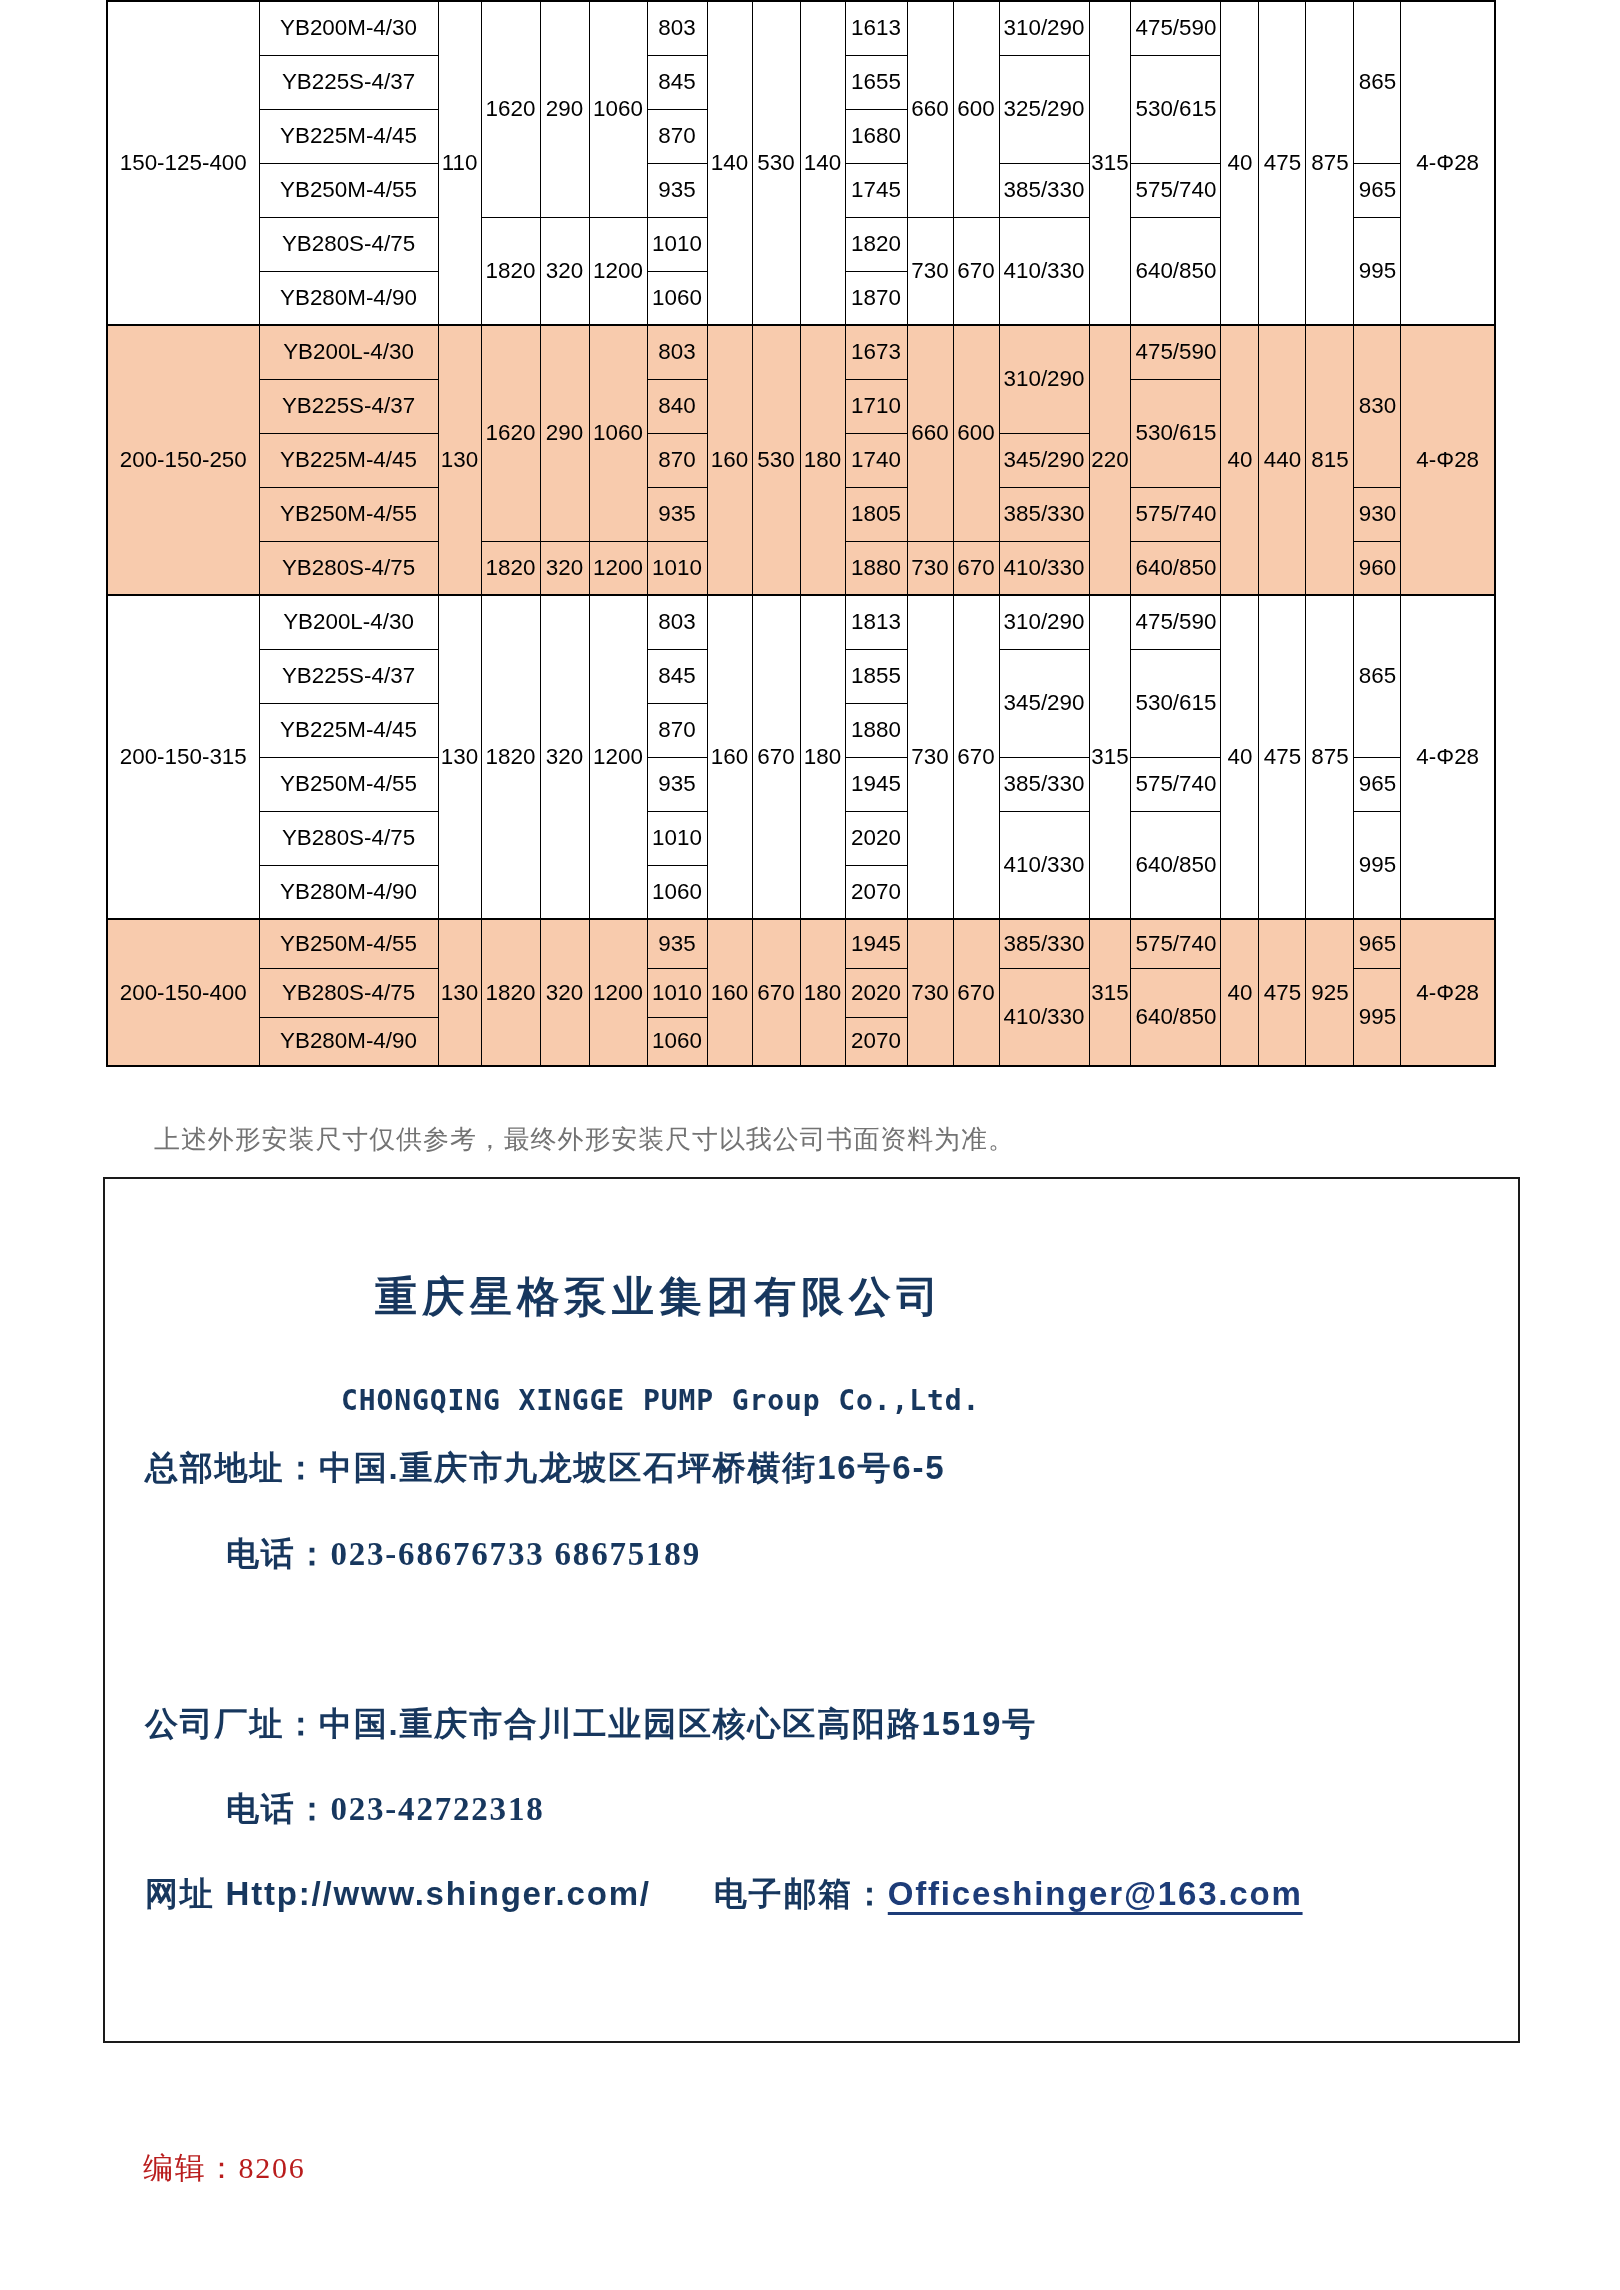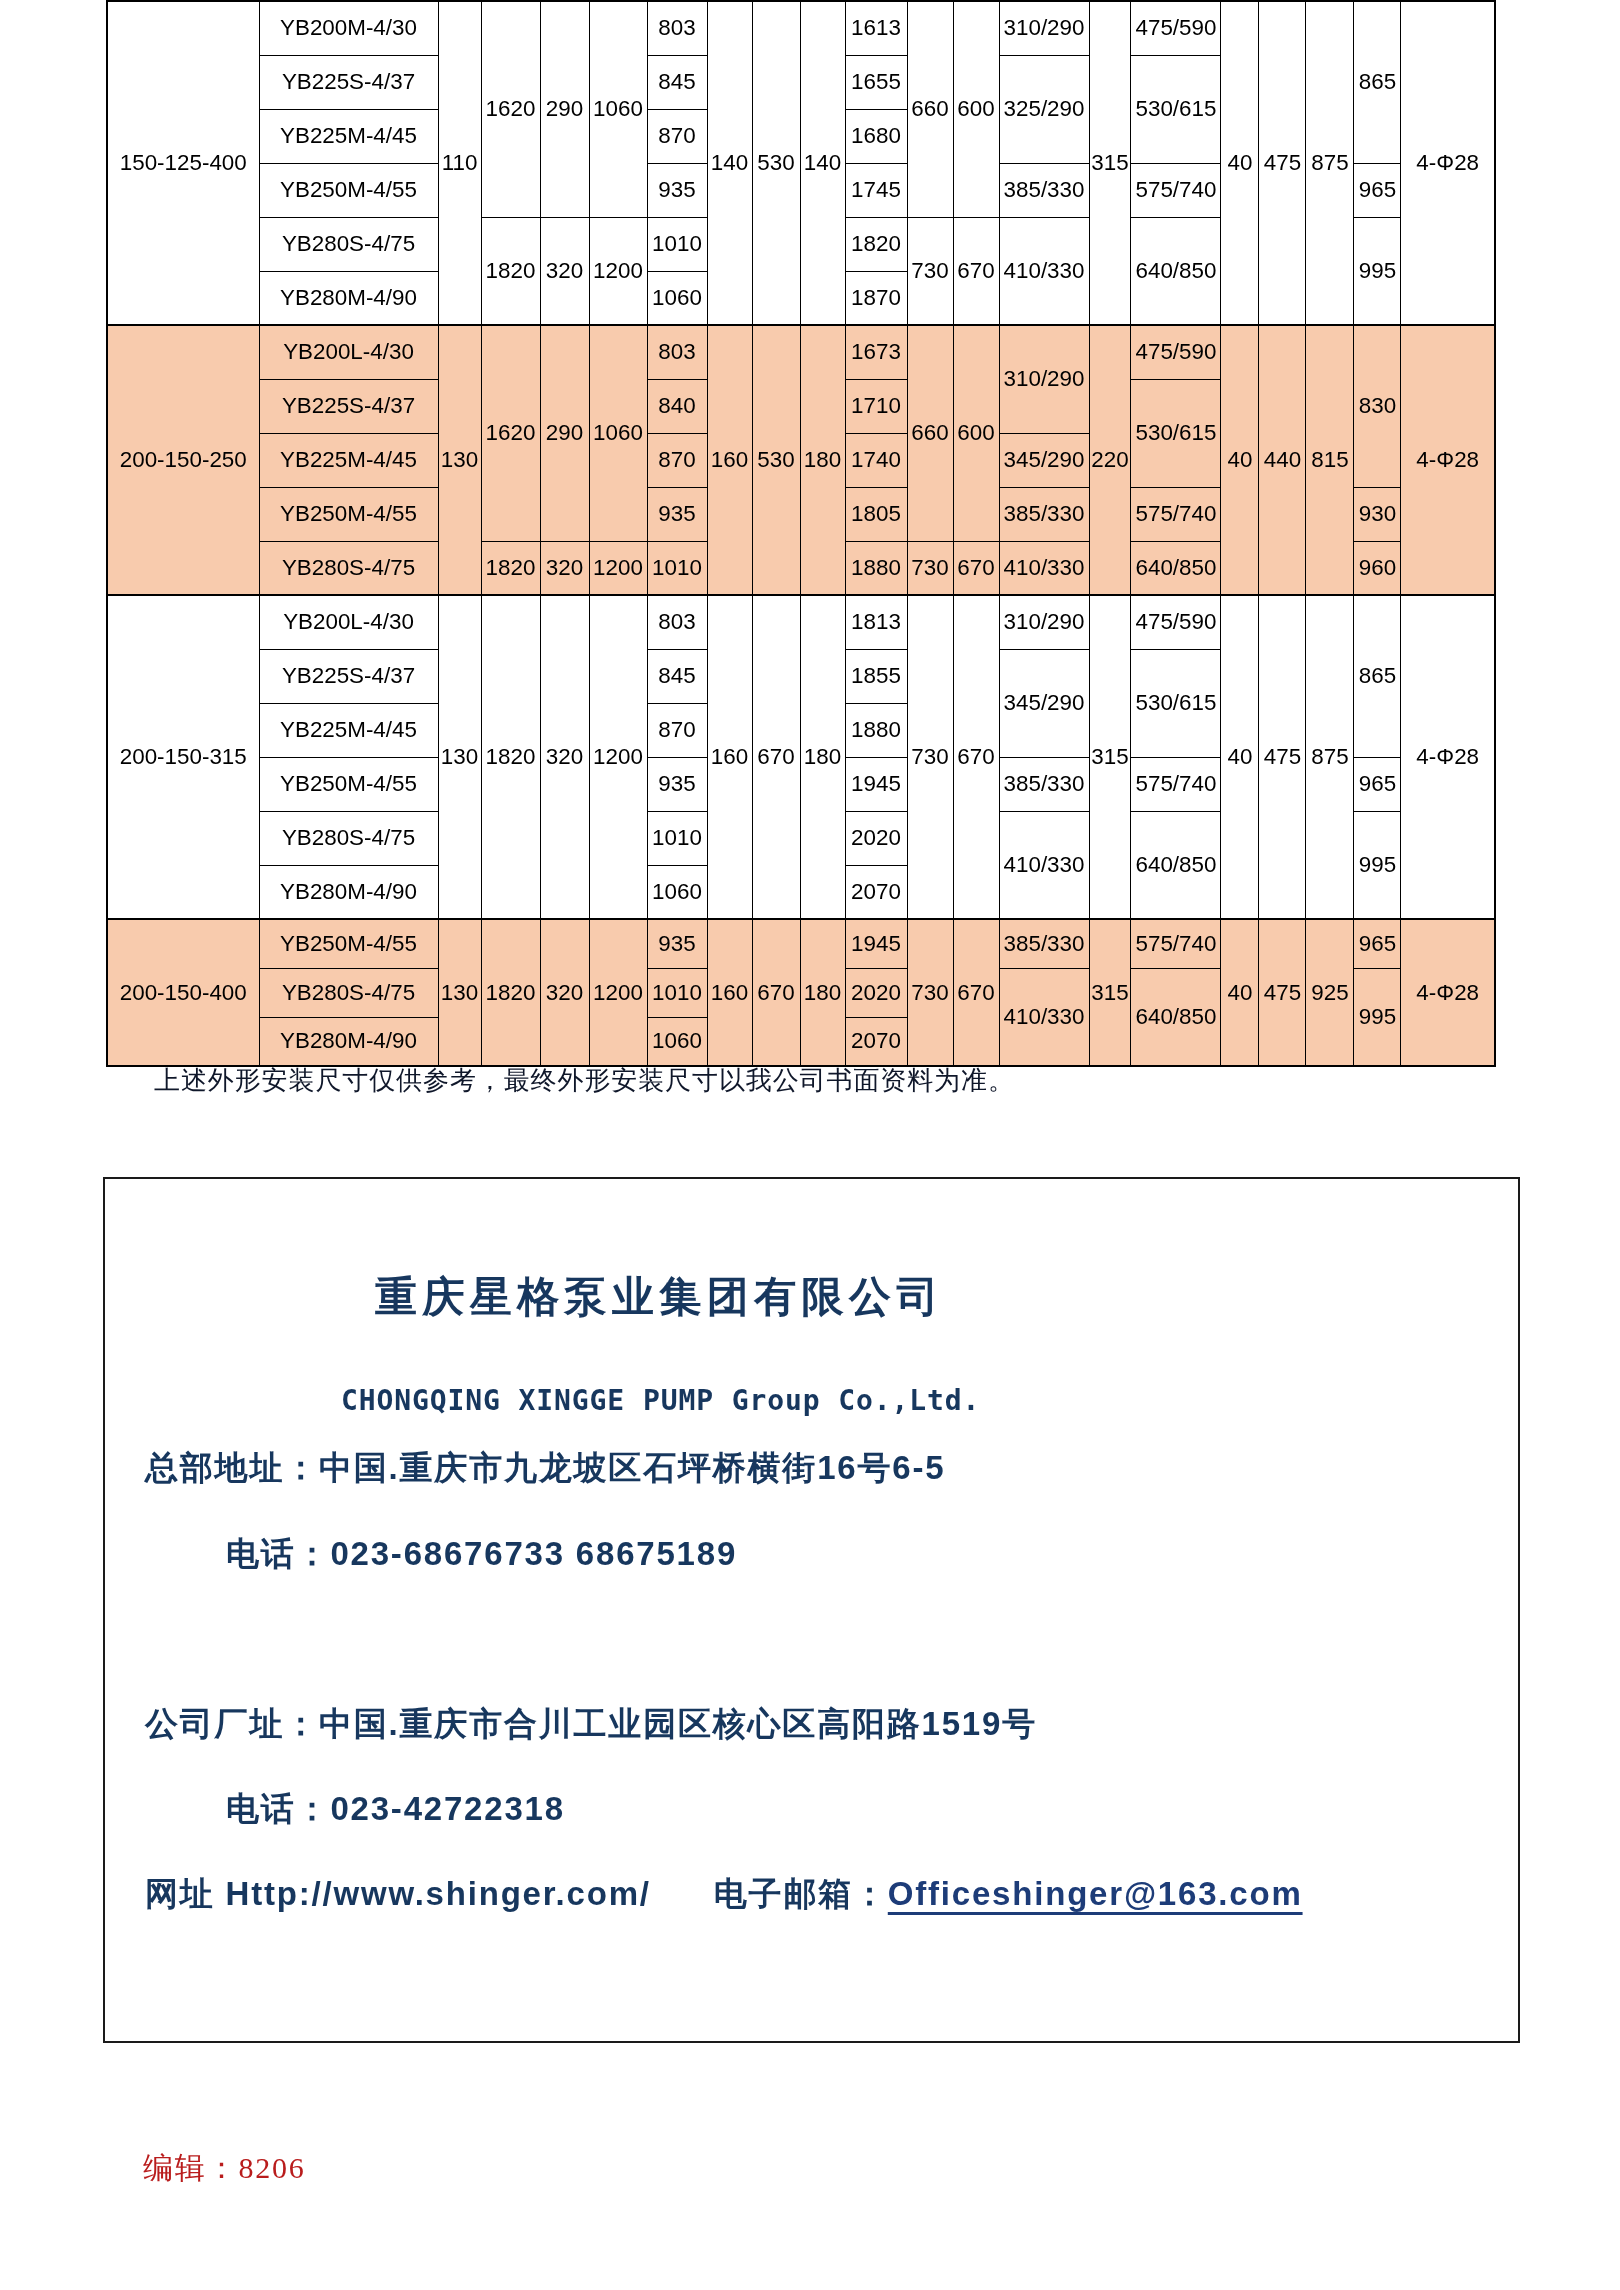--- a/index.html
+++ b/index.html
@@ -27,23 +27,23 @@
     overflow:hidden;
     white-space:nowrap;
   }
   tr.peach td{background:#F8CBAD;}
   tr.white td{background:#ffffff;}
   tr.h60{height:54px;}
   tr.h55{height:49px;}
   tr.group-start td{border-top-width:2.7px;}
   
   .note{
-    position:absolute;left:154px;top:1063px;
+    position:absolute;left:154px;top:1122px;
     font-family:"Liberation Serif", serif;
-    font-size:26px;color:#0f172a;
+    font-size:26px;color:#737373;
     letter-spacing:0.9px;
   }
   
   .company-box{
     position:absolute;left:103px;top:1177px;
     width:1413px;height:862px;
     border:2.7px solid #1a1a1a;
     background:#ffffff;
     color:#17375E;
   }
@@ -59,21 +59,21 @@
     letter-spacing:0.9px;
     margin-top:10px;
   }
   .company-box .info-line{
     position:absolute;
     font-size:33px;font-weight:bold;
     letter-spacing:1.8px;
     white-space:nowrap;
   }
   .company-box .indent-a{left:40px;}
-  .company-box .indent-b{left:121px;}
+  .company-box .indent-b{left:121px;font-family:Liberation Serif, serif;}
   .company-box .l1{top:267px;}
   .company-box .l2{top:353px;}
   .company-box .l3{top:438px;}
   .company-box .l4{top:523px;}
   .company-box .l5{top:608px;}
   .company-box .l6{top:693px;}
   .company-box .gap{display:inline-block;width:63px;}
   .company-box a.email{
     color:#1D3C78;
     text-decoration:underline;

